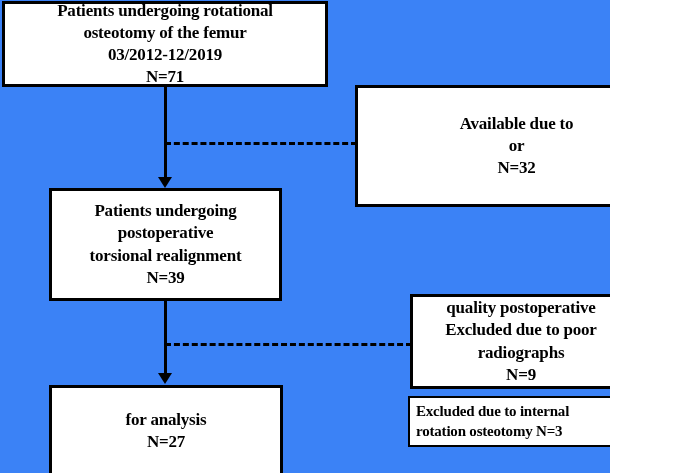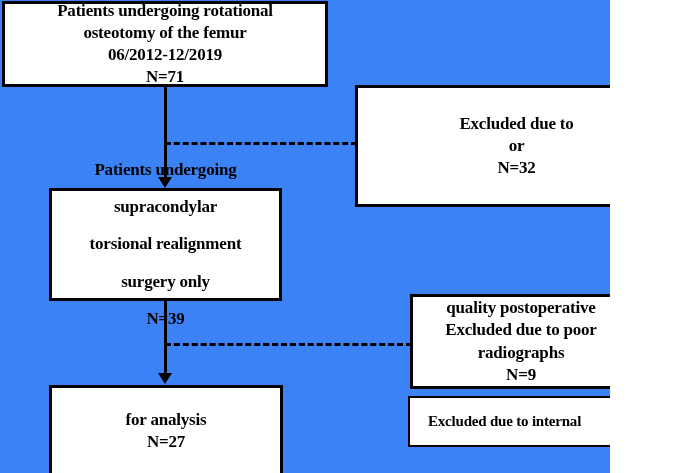--- a/index.html
+++ b/index.html
@@ -30,25 +30,25 @@
     font-size: 16.5px;
     line-height: 1.30;
     letter-spacing: -0.2px;
     padding: 0 4px;
   }
   .node .ln { display: block; white-space: nowrap; }
 
   
   #box-cohort      { left: 2px;   top: 1px;   width: 326px; height: 86px;  font-size: 17px; }
   #box-excl-1      { left: 355px; top: 85px;  width: 323px; height: 122px; font-size: 17px; }
-  #box-supracond   { left: 49px;  top: 188px; width: 233px; height: 113px; font-size: 17px; gap: 15px; }
+  #box-supracond   { left: 49px;  top: 188px; width: 233px; height: 113px; font-size: 17px; }
   #box-excl-2      { left: 410px; top: 294px; width: 222px; height: 95px;  font-size: 17px; }
   #box-excl-3      { left: 408px; top: 396px; width: 206px; height: 51px;
                      border-width: 2px; font-size: 15px; line-height: 1.28;
-                     align-items: flex-start; text-align: center; padding: 0 18px; }
+                     align-items: flex-start; text-align: center; padding: 0 6px; }
   #box-available   { left: 49px;  top: 385px; width: 234px; height: 92px;  font-size: 17px; }
 
   
   .vline {
     position: absolute;
     width: 3px;
     background: #000000;
   }
   .arrowhead {
     position: absolute;
@@ -72,47 +72,47 @@
   #dash-2 { left: 165px; top: 343px; width: 247px; }
 </style>
 </head>
 <body>
 
 <div id="canvas">
 
   <div class="node" id="box-cohort">
     <span class="ln">Patients undergoing rotational</span>
     <span class="ln">osteotomy of the femur</span>
-    <span class="ln">06/2012-12/2019</span>
+    <span class="ln">03/2012-12/2019</span>
     <span class="ln">N=71</span>
   </div>
 
   <div class="node" id="box-excl-1">
-    <span class="ln">Excluded due to</span>
+    <span class="ln">Available due to</span>
     <span class="ln">or</span>
     <span class="ln">N=32</span>
   </div>
 
   <div class="node" id="box-supracond">
     <span class="ln">Patients undergoing</span>
-    <span class="ln">supracondylar</span>
+    <span class="ln">postoperative</span>
     <span class="ln">torsional realignment</span>
-    <span class="ln">surgery only</span>
     <span class="ln">N=39</span>
   </div>
 
   <div class="node" id="box-excl-2">
     <span class="ln">quality postoperative</span>
     <span class="ln">Excluded due to poor</span>
     <span class="ln">radiographs</span>
     <span class="ln">N=9</span>
   </div>
 
   <div class="node" id="box-excl-3">
     <span class="ln">Excluded due to internal</span>
+    <span class="ln">rotation osteotomy N=3</span>
   </div>
 
   <div class="node" id="box-available">
     <span class="ln">for analysis</span>
     <span class="ln">N=27</span>
   </div>
 
   <div class="vline" id="conn-1-line"></div>
   <div class="arrowhead" id="conn-1-arrow"></div>
 

